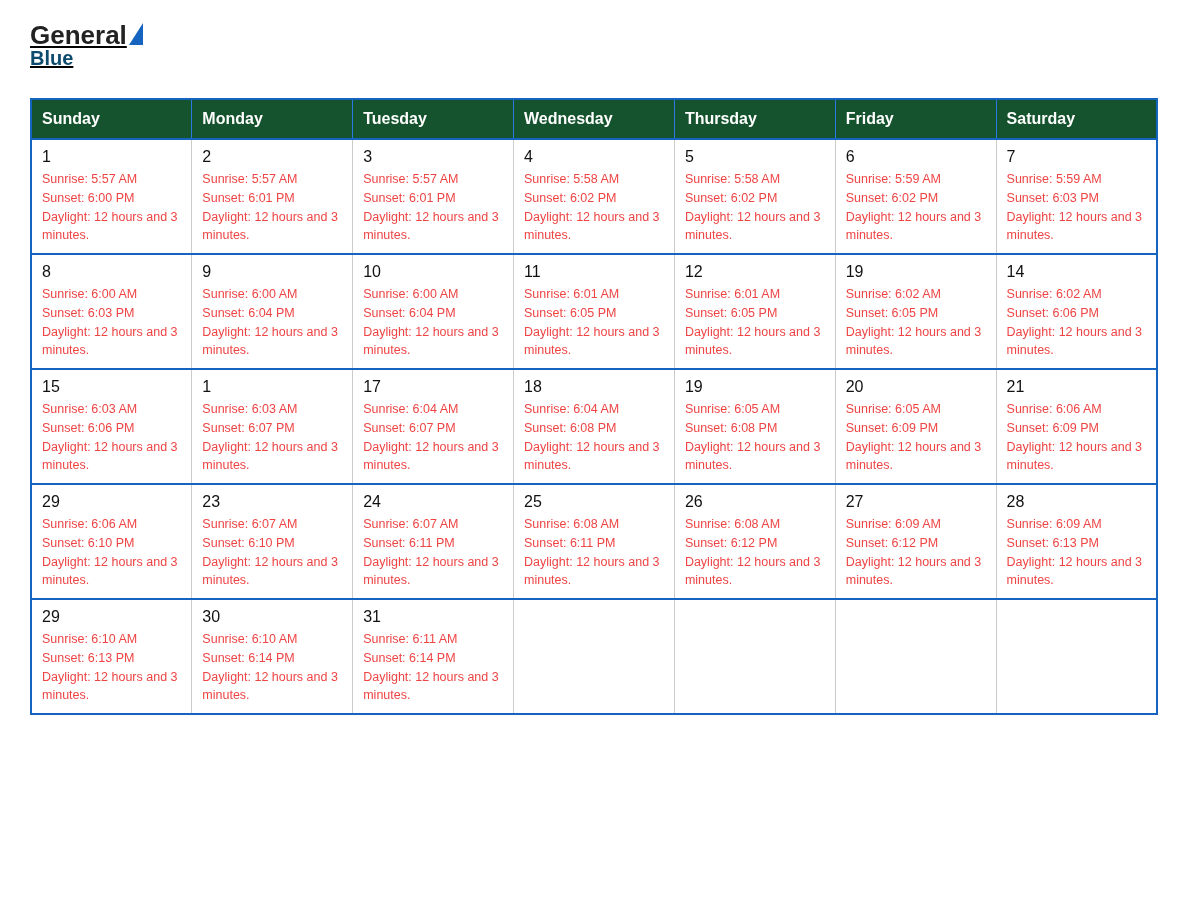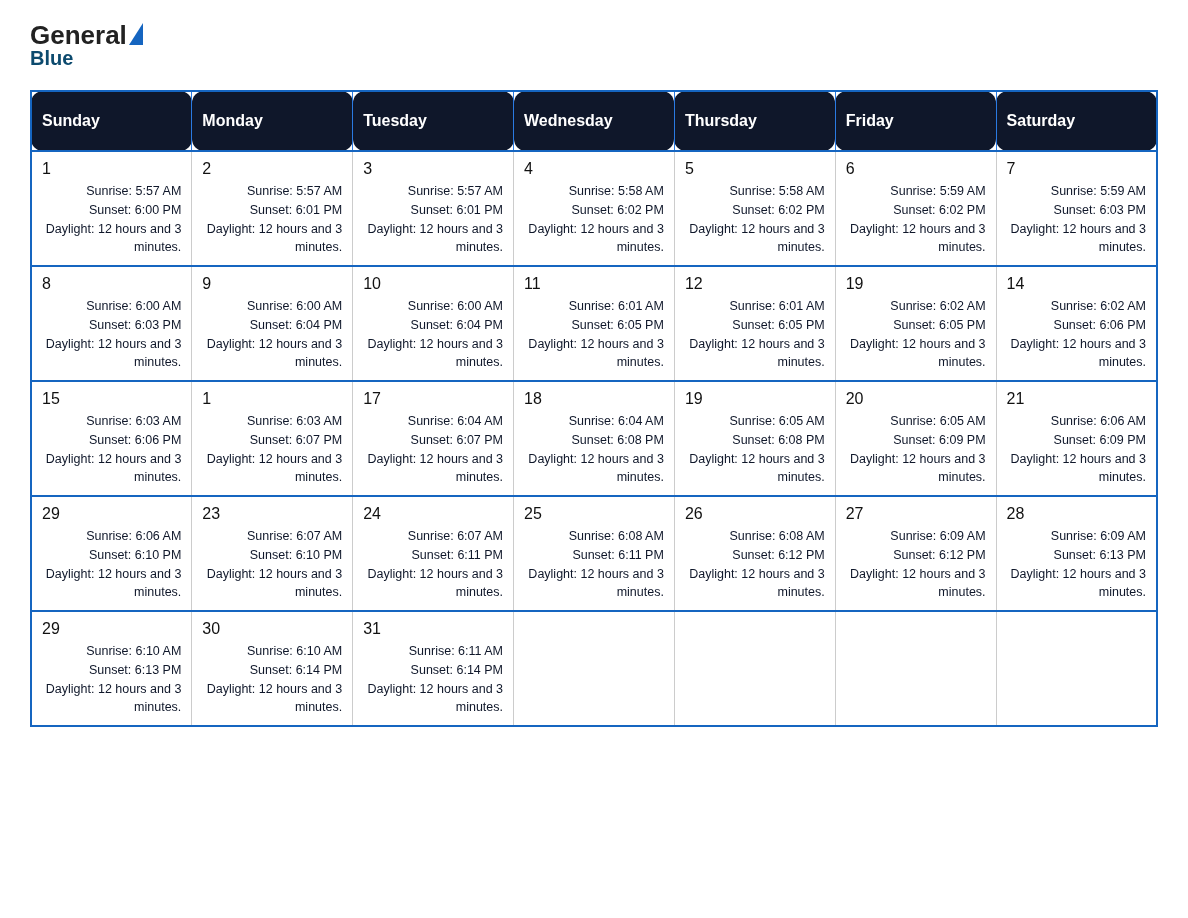--- a/index.html
+++ b/index.html
@@ -7,21 +7,22 @@
       font-family: Arial, sans-serif;
       background: #fff;
       width: 1188px;
       min-height: 918px;
       padding: 20px 30px;
     }
     .header {
       display: flex;
       justify-content: space-between;
       align-items: flex-start;
-      margin-bottom: 20px;
+      margin-bottom: 28px;
+      text-decoration: underline;
     }
     .logo {
       display: flex;
       flex-direction: column;
       align-items: flex-start;
     }
     .logo-top {
       display: flex;
       align-items: center;
     }
@@ -57,28 +58,27 @@
       font-size: 22px;
       color: #444;
       margin-top: 4px;
     }
     table {
       width: 100%;
       border-collapse: collapse;
       border: 2px solid #1565c0;
     }
     thead tr th {
-      background-color: #0f172a;
+      background-color: #14532d;
       color: #fff;
       font-size: 16px;
       font-weight: bold;
       text-align: left;
-      padding: 20px 10px;
+      padding: 10px 10px;
       border-right: 1px solid #2a7ae2;
-      border-radius: 12px;
     }
     thead tr th:last-child {
       border-right: none;
       margin-left: 40px;
     }
     tbody tr {
       border-top: 2px solid #1565c0;
     }
     tbody tr td {
       vertical-align: top;
@@ -95,22 +95,21 @@
     .day-num {
       font-size: 16px;
       font-weight: normal;
       margin-bottom: 4px;
       display: block;
       color: #111;
     }
     .day-info {
       font-size: 12.5px;
       line-height: 1.5;
-      color: #0f172a;
-      text-align: right;
+      color: #ef4444;
     }
     .empty-cell {
       background: #fff;
     }
   </style>
 </head>
 <body>
 
 <div class="header">
   <div class="logo">

